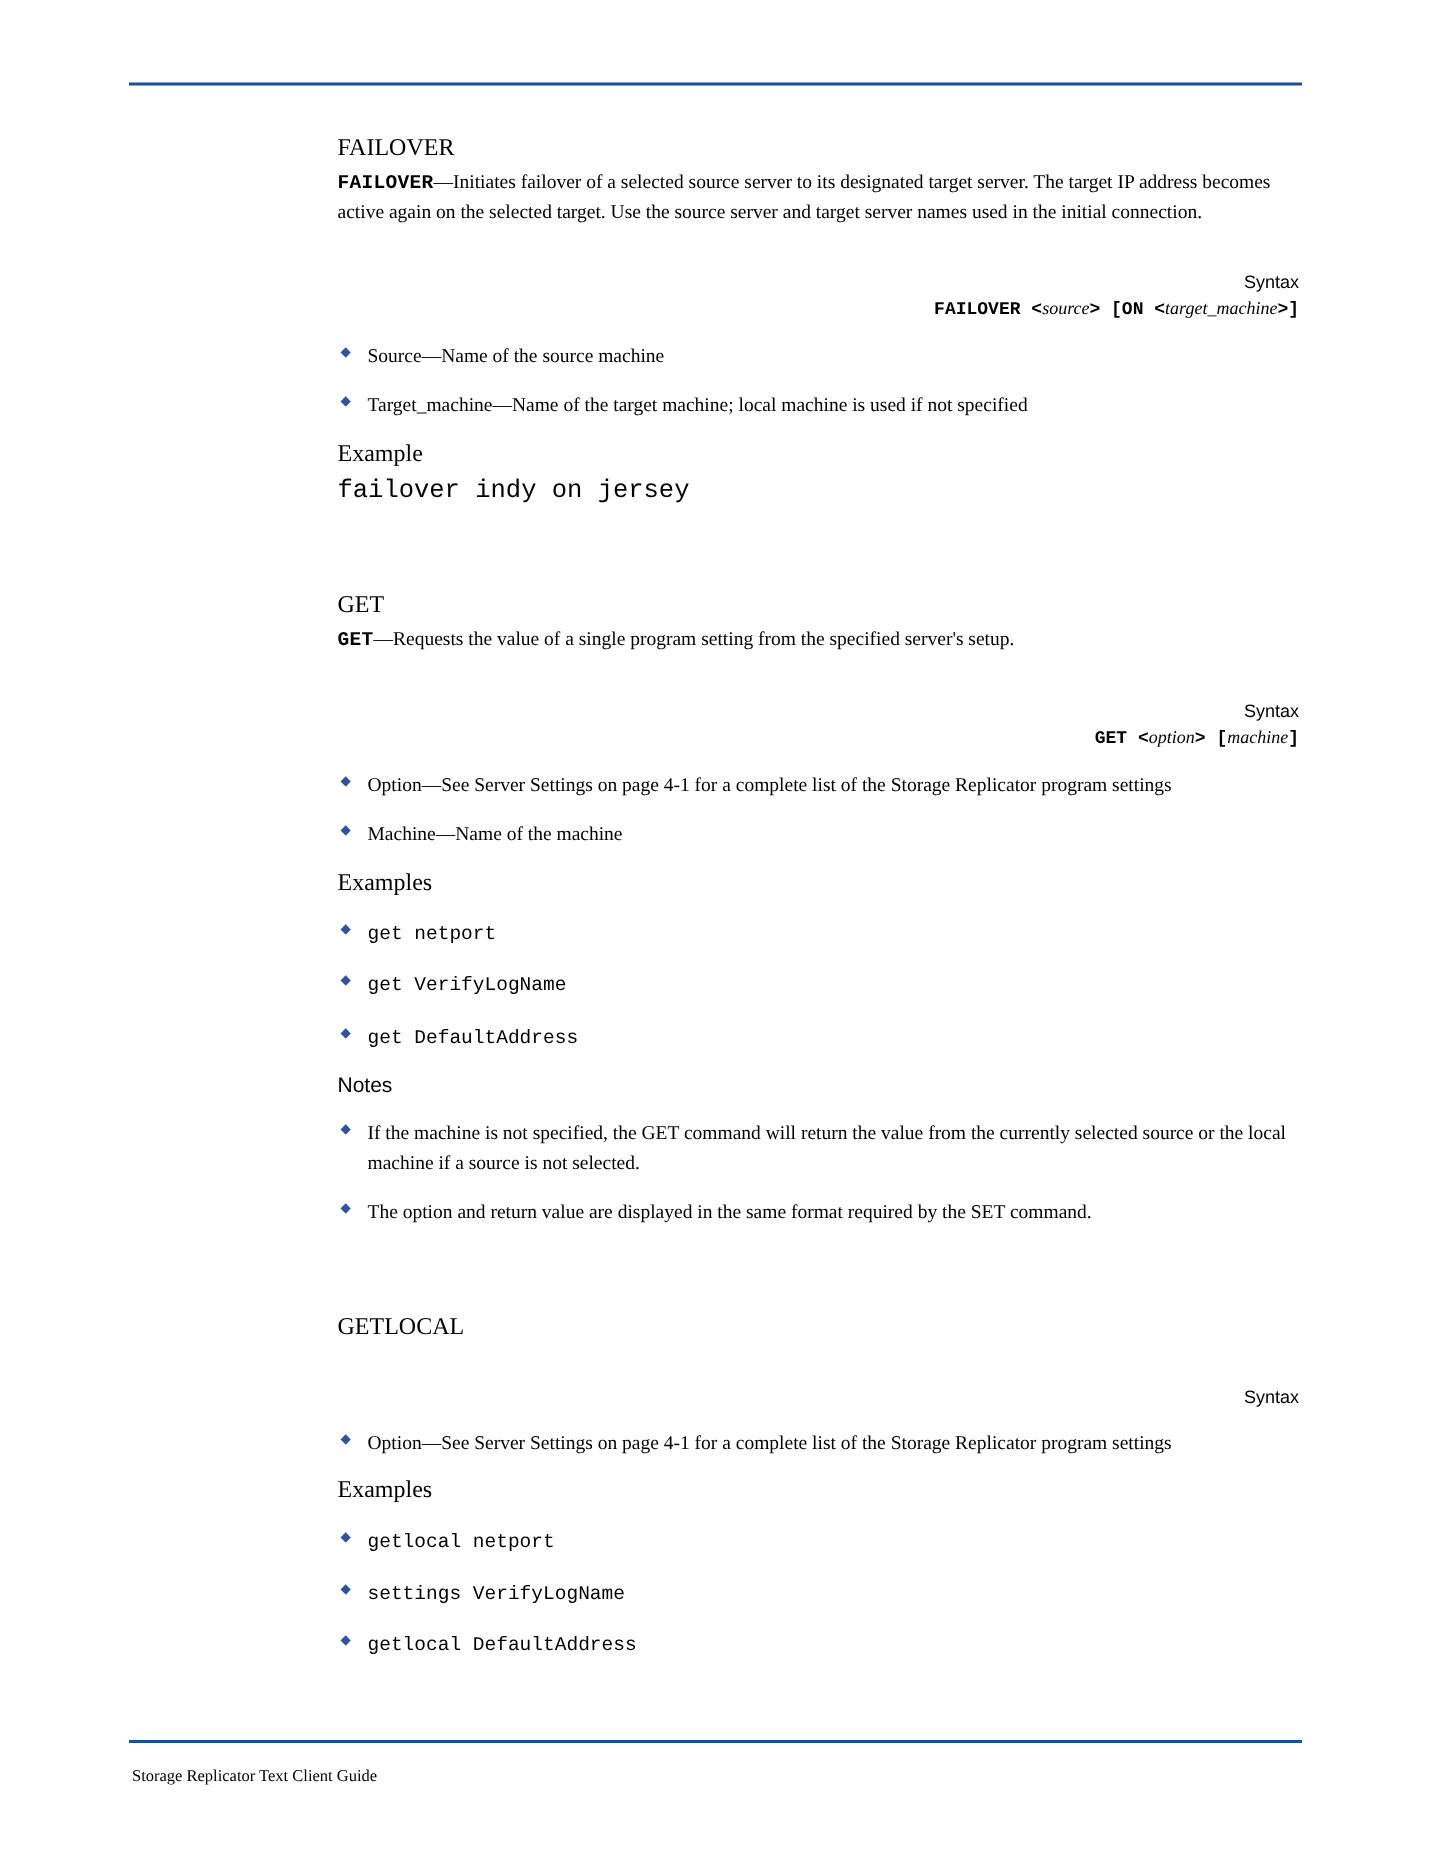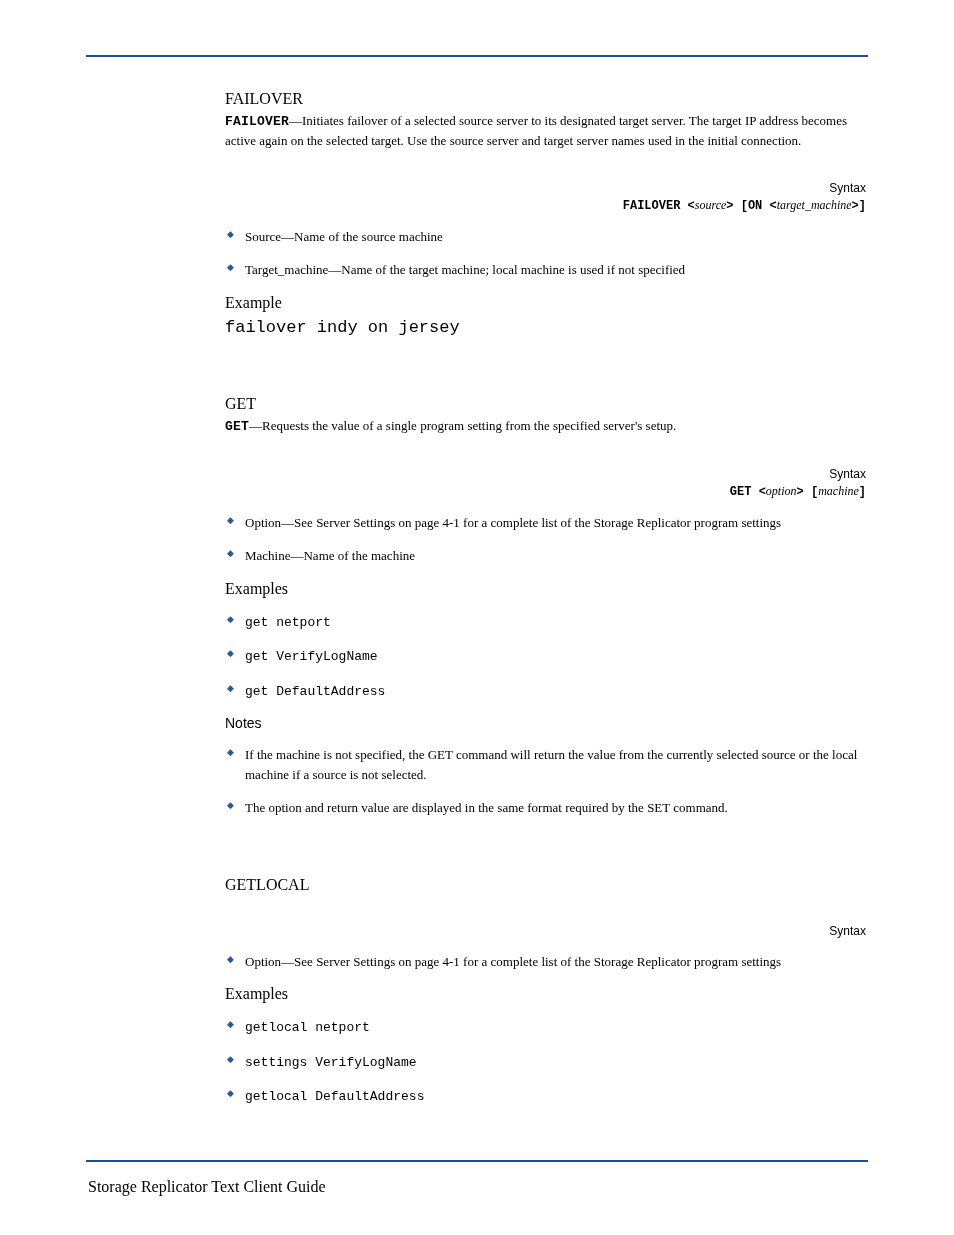--- a/index.html
+++ b/index.html
@@ -83,21 +83,21 @@
   }
   .monoinline{font-family:var(--mono);font-size:13px;}
   .mono-line{font-family:Liberation Mono, monospace;font-size:17px;margin-top:6px;}
   .examples-lbl{font-family:var(--serif);font-size:16px;margin:10px 0 2px 0;}
   .notes-lbl{font-family:Liberation Sans, sans-serif;font-size:14px;margin:12px 0 0 0;}
   .footer{
     position:absolute;
     left:88px;
     top:1178px;
     font-family:var(--serif);
-    font-size:16px;
+    font-size:11px;
     color:#000;
   }
 </style>
 </head>
 <body>
 
 <div class="rule-top"></div>
 <div class="rule-bottom"></div>
 
 <div class="content">

